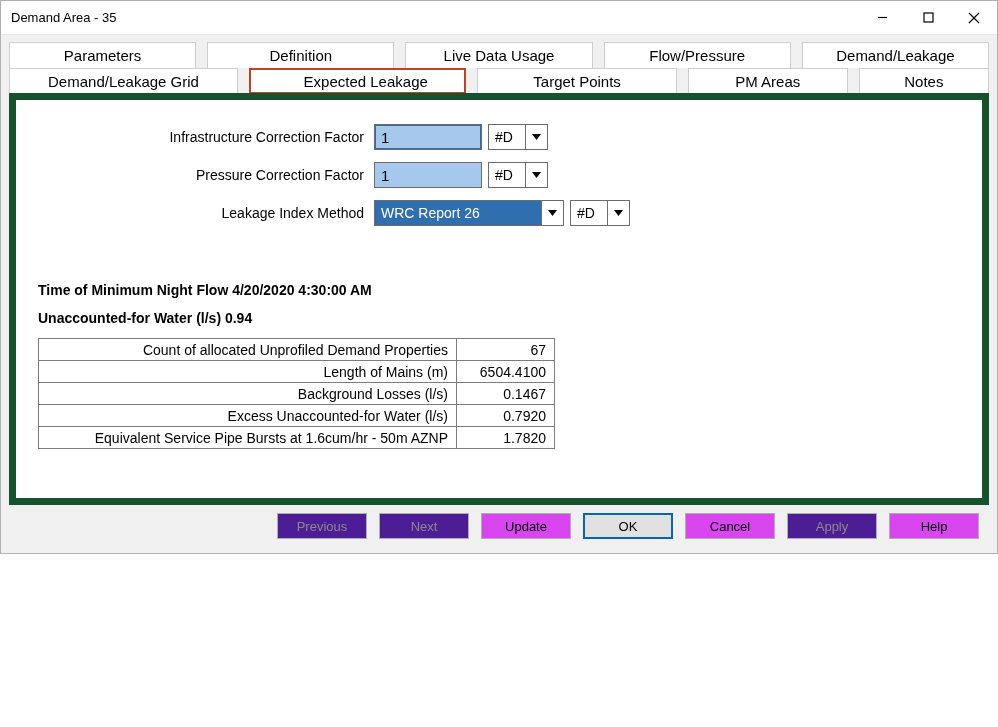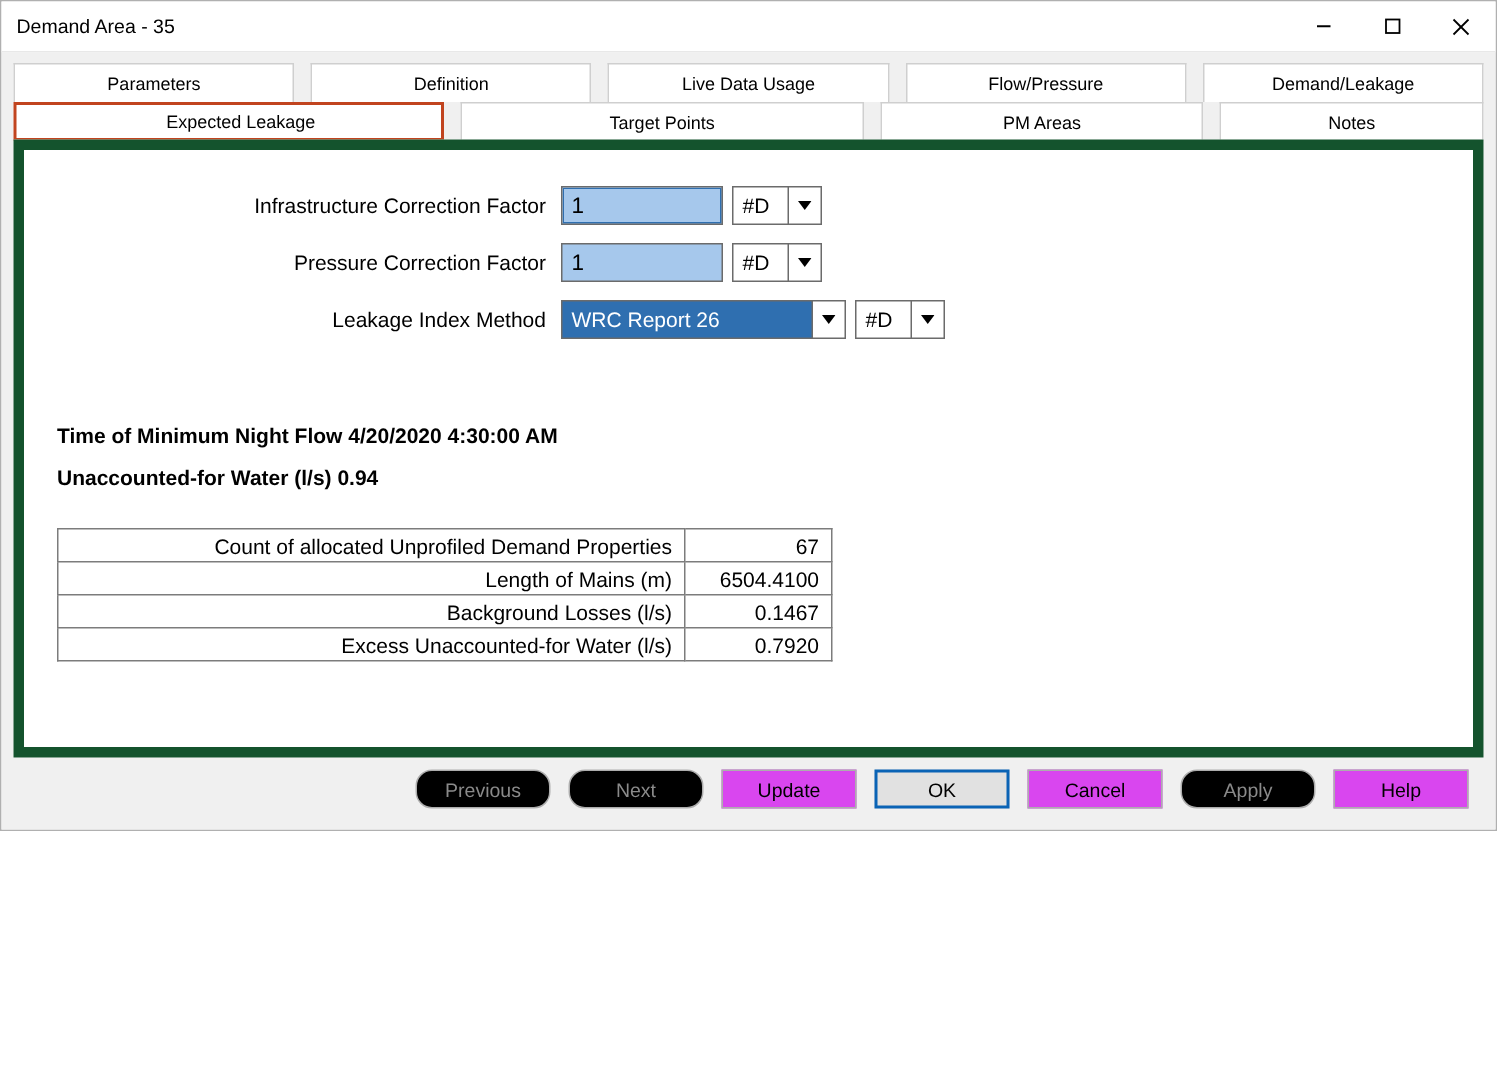--- a/index.html
+++ b/index.html
@@ -58,21 +58,21 @@
       flex-direction: column;
       flex: 1;
     }
     .tab-rows {
       display: flex;
       flex-direction: column;
     }
     .tab-row {
       display: flex;
       gap: 12px;
-      font-size: 12px;
+      font-size: 15px;
     }
     .tab {
       flex: 1;
       height: 26px;
       display: flex;
       align-items: center;
       justify-content: center;
       background: #ffffff;
       border: 1px solid #cfcfcf;
       border-bottom: none;
@@ -148,21 +148,21 @@
       border: 1px solid #6b6b6b;
       border-left: none;
     }
     .info-block {
       margin-top: 56px;
       font-size: 14px;
     }
     .info-line { margin-bottom: 12px; font-weight: bold; }
     .metrics-table {
       border-collapse: collapse;
-      margin-top: 26px;
+      margin-top: 12px;
     }
     .metrics-table td {
       border: 1px solid #7c7c7c;
       padding: 2px 8px;
       height: 22px;
       font-size: 14px;
     }
     .metrics-table td.lbl { text-align: right; width: 418px; }
     .metrics-table td.val { text-align: right; width: 98px; }
     .footer {
@@ -175,21 +175,21 @@
     .btn {
       width: 90px;
       height: 26px;
       border: 1px solid #adadad;
       background: #d946ef;
       font-size: 13px;
       display: flex;
       align-items: center;
       justify-content: center;
     }
-    .btn.disabled { color: #8a8a8a; background: #000000; border-radius: 11px; }
+    .btn.disabled { color: #8a8a8a; background: #4c1d95; }
     .btn.default { border: 2px solid #0a63b5; background: #e1e1e1; }
   </style>
 </head>
 <body>
 
 <div class="window">
 
   <div class="titlebar">
     <div class="titlebar-title">Demand Area - 35</div>
     <div class="titlebar-controls">
@@ -227,20 +227,23 @@
               <span>Live Data Usage</span>
             </div>
           <div class="tab">
               <span>Flow/Pressure</span>
             </div>
           <div class="tab">
               <span>Demand/Leakage</span>
             </div>
         </div>
         <div class="tab-row second">
+          <div class="tab" style="flex:1.15">
+              <span>Demand/Leakage Grid</span>
+            </div>
           <div class="tab highlight">
               <span>Expected Leakage</span>
             </div>
           <div class="tab">
               <span>Target Points</span>
             </div>
           <div class="tab" style="flex:0.8">
               <span>PM Areas</span>
             </div>
           <div class="tab" style="flex:0.65">
@@ -324,20 +327,24 @@
               <td class="val">6504.4100</td>
             </tr>
             <tr>
               <td class="lbl">Background Losses (l/s)</td>
               <td class="val">0.1467</td>
             </tr>
             <tr>
               <td class="lbl">Excess Unaccounted-for Water (l/s)</td>
               <td class="val">0.7920</td>
             </tr>
+            <tr>
+              <td class="lbl">Equivalent Service Pipe Bursts at 1.6cum/hr - 50m AZNP</td>
+              <td class="val">1.7820</td>
+            </tr>
           </tbody>
             </table>
         </div>
 
       </div>
 
     </div>
 
     <div class="footer">
       <div class="btn disabled">Previous</div>

